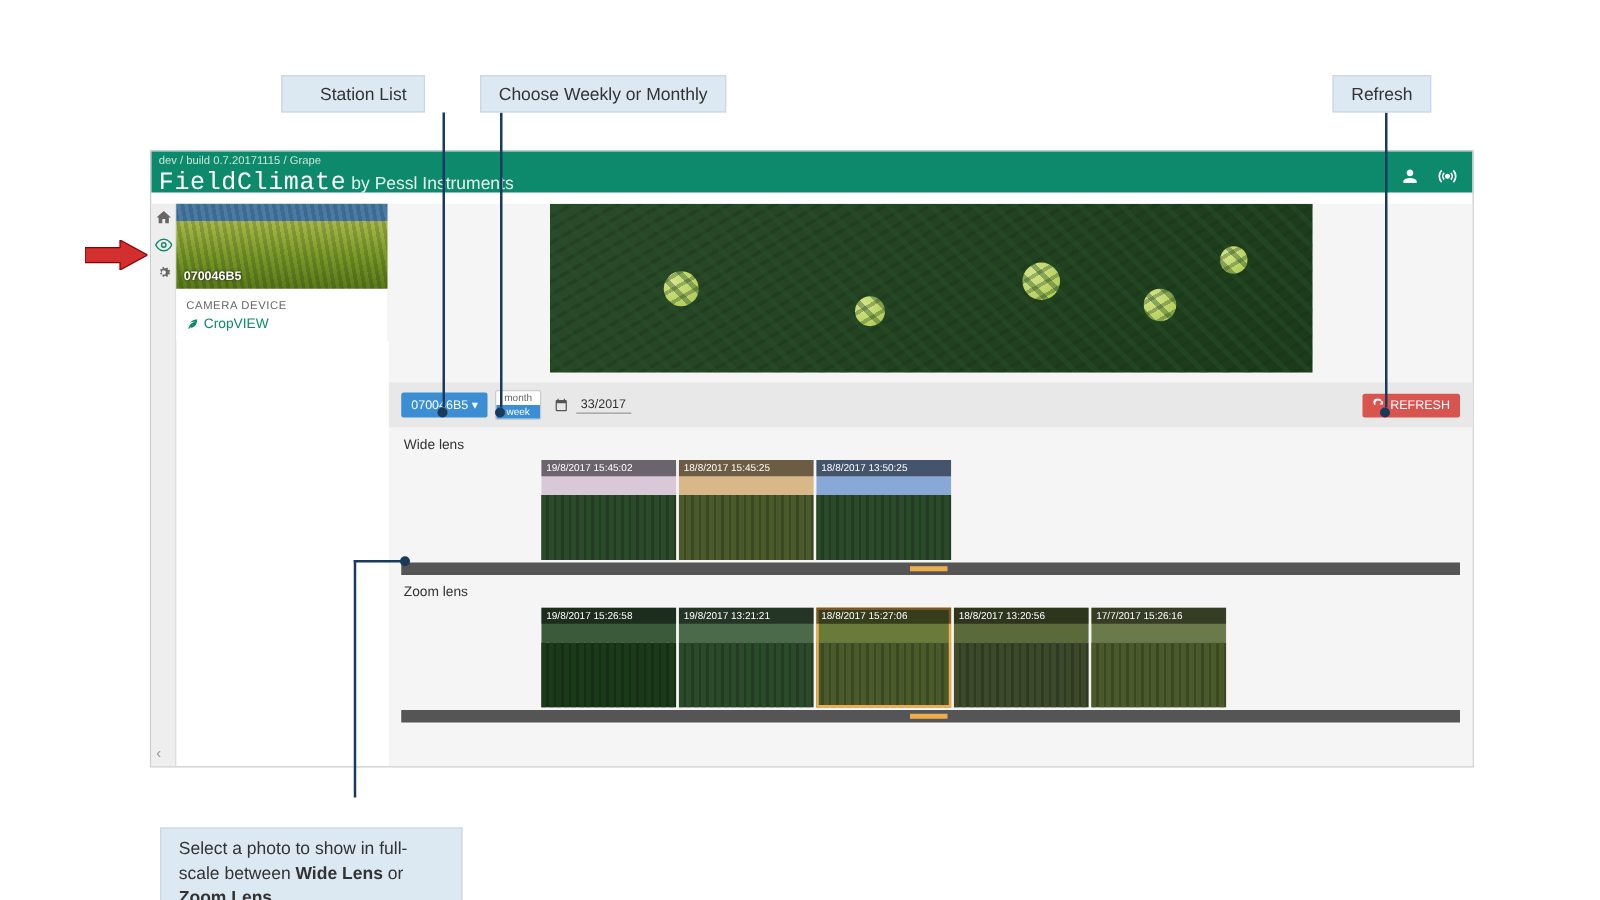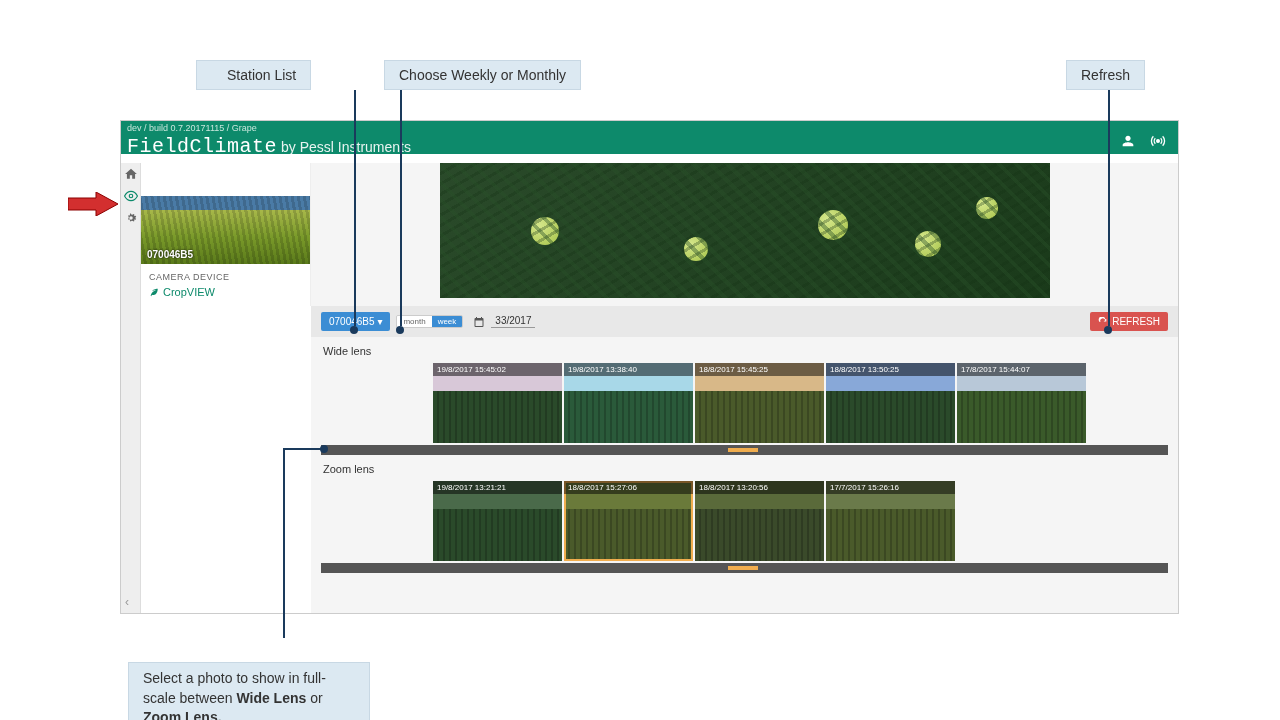--- a/index.html
+++ b/index.html
@@ -24,63 +24,63 @@
   .header-icon { width: 16px; height: 16px; color: #fff; cursor: pointer; }
   
   
   .sidebar { position: absolute; left: 0; top: 42px; bottom: 0; width: 20px; background: #eee; border-right: 1px solid #ddd; display: flex; flex-direction: column; align-items: center; padding-top: 4px; gap: 8px; }
   .sidebar-icon { width: 14px; height: 14px; color: #666; cursor: pointer; }
   .sidebar-icon.active { color: #0d8a6b; }
   .sidebar-collapse { position: absolute; bottom: 4px; left: 4px; color: #999; font-size: 12px; cursor: pointer; }
   
   
   .station-panel { position: absolute; left: 20px; top: 42px; width: 170px; background: #fff; border-right: 1px solid #eee; }
-  .station-hero { width: 100%; height: 68px; background: linear-gradient(180deg, #4a7ba6 0%, #4a7ba6 20%, #a8b84a 20%, #7a9a2a 60%, #5a7a1a 100%); position: relative; overflow: hidden; margin-top: 33px; }
+  .station-hero { width: 100%; height: 68px; background: linear-gradient(180deg, #4a7ba6 0%, #4a7ba6 20%, #a8b84a 20%, #7a9a2a 60%, #5a7a1a 100%); position: relative; overflow: hidden; }
   .station-hero::before { content: ''; position: absolute; inset: 0; background: repeating-linear-gradient(80deg, transparent 0px, transparent 3px, rgba(0,0,0,0.15) 3px, rgba(0,0,0,0.15) 6px); }
   .station-hero-label { position: absolute; bottom: 4px; left: 6px; color: #fff; font-size: 10px; font-weight: bold; text-shadow: 0 0 2px #000; }
   .station-meta { padding: 8px 8px; }
   .station-meta-title { font-size: 9px; color: #666; letter-spacing: 0.5px; margin-bottom: 4px; }
   .station-meta-link { color: #0d8a6b; font-size: 11px; display: flex; align-items: center; gap: 4px; text-align: center; }
   .leaf-icon { width: 10px; height: 10px; }
   
   
   .main { position: absolute; left: 190px; right: 0; top: 42px; bottom: 0; background: #f5f5f5; overflow: hidden; }
   
   .hero-image { margin: 0 auto 0; width: 610px; height: 135px; background: linear-gradient(135deg, #2a4a2a, #1a3a1a); position: relative; overflow: hidden; }
   .apple { position: absolute; border-radius: 50%; background: radial-gradient(circle at 30% 30%, #d4e68a, #a8c44a); }
   
   
   .toolbar { background: #e8e8e8; padding: 6px 10px; display: flex; align-items: center; gap: 6px; margin-top: 8px; }
   .btn-station { background: #3b8dd4; color: #fff; border: none; padding: 4px 8px; font-size: 10px; border-radius: 2px; cursor: pointer; }
-  .toggle-group { display: flex; flex-direction: row; border: 1px solid #ccc; border-radius: 2px; overflow: hidden; font-size: 8px; }
+  .toggle-group { display: flex; flex-direction: column; border: 1px solid #ccc; border-radius: 2px; overflow: hidden; font-size: 8px; }
   .toggle-item { padding: 1px 6px; background: #fff; color: #666; cursor: pointer; text-align: center; }
   .toggle-item.active { background: #3b8dd4; color: #fff; }
   .cal-icon { width: 12px; height: 12px; color: #555; margin-left: 4px; }
   .date-text { font-size: 10px; color: #333; border-bottom: 1px solid #999; padding: 0 4px 1px; }
   .btn-refresh { margin-left: auto; background: #d9534f; color: #fff; border: none; padding: 4px 8px; font-size: 10px; border-radius: 2px; cursor: pointer; display: flex; align-items: center; gap: 4px; }
   .refresh-icon { width: 10px; height: 10px; }
   
   
   .lens-section { padding: 8px 10px 0; }
   .lens-title { font-size: 11px; color: #333; margin-bottom: 6px; padding-left: 2px; }
   .thumb-row { display: flex; gap: 2px; padding-left: 112px; }
-  .thumb { width: 129px; height: 80px; position: relative; cursor: pointer; overflow: hidden; }
+  .thumb { width: 108px; height: 80px; position: relative; cursor: pointer; overflow: hidden; }
   .thumb.selected { outline: 2px solid #f0ad4e; outline-offset: -2px; }
   .thumb-label { position: absolute; top: 0; left: 0; right: 0; background: rgba(0,0,0,0.5); color: #fff; font-size: 8px; padding: 2px 4px; text-align: left; }
   .thumb-sky { height: 35%; }
   .thumb-trees { height: 65%; }
   .scrollbar-track { height: 10px; background: #555; margin-top: 2px; position: relative; }
   .scrollbar-thumb { position: absolute; height: 4px; background: #f0ad4e; top: 3px; }
   
   .bold { font-weight: bold; }
 </style>
 </head>
 <body>
 
-<div class="callout" style="left:196px; top:60px;padding-left:30px;">Station List</div>
+<div class="callout" style="left:225px; top:60px;padding-left:30px;">Station List</div>
 <div class="callout-line" style="left:354px; top:90px; width:2px; height:236px;"></div>
 <div class="callout-dot" style="left:350px; top:326px;"></div>
 
 <div class="callout" style="left:384px; top:60px;">Choose Weekly or Monthly</div>
 <div class="callout-line" style="left:400px; top:90px; width:2px; height:236px;"></div>
 <div class="callout-dot" style="left:396px; top:326px;"></div>
 
 <div class="callout" style="left:1066px; top:60px;">Refresh</div>
 <div class="callout-line" style="left:1108px; top:90px; width:2px; height:236px;"></div>
 <div class="callout-dot" style="left:1104px; top:326px;"></div>
@@ -175,48 +175,43 @@
 
     <div class="lens-section">
       <div class="lens-title">Wide lens</div>
       <div class="thumb-row" id="wide-row">
           <div class="thumb">
             <div class="thumb-sky" style="background:#d8c8d8"></div>
             <div class="thumb-trees" style="background: repeating-linear-gradient(90deg,#2a4a2a 0,#2a4a2a 4px, rgba(0,0,0,0.2) 4px, rgba(0,0,0,0.2) 6px), #2a4a2a"></div>
             <div class="thumb-label">19/8/2017 15:45:02</div>
           </div>
           <div class="thumb">
-            <div class="thumb-sky" style="background:#a8d8e8"></div>
-            <div class="thumb-trees" style="background: repeating-linear-gradient(90deg,#2a5a3a 0,#2a5a3a 4px, rgba(0,0,0,0.2) 4px, rgba(0,0,0,0.2) 6px), #2a5a3a"></div>
-            <div class="thumb-label">19/8/2017 13:38:40</div>
-          </div>
-          <div class="thumb">
             <div class="thumb-sky" style="background:#d8b888"></div>
             <div class="thumb-trees" style="background: repeating-linear-gradient(90deg,#4a5a2a 0,#4a5a2a 4px, rgba(0,0,0,0.2) 4px, rgba(0,0,0,0.2) 6px), #4a5a2a"></div>
             <div class="thumb-label">18/8/2017 15:45:25</div>
           </div>
           <div class="thumb">
             <div class="thumb-sky" style="background:#88a8d8"></div>
             <div class="thumb-trees" style="background: repeating-linear-gradient(90deg,#2a4a2a 0,#2a4a2a 4px, rgba(0,0,0,0.2) 4px, rgba(0,0,0,0.2) 6px), #2a4a2a"></div>
             <div class="thumb-label">18/8/2017 13:50:25</div>
           </div>
-          <div class="thumb">
-            <div class="thumb-sky" style="background:#b8c8d8"></div>
-            <div class="thumb-trees" style="background: repeating-linear-gradient(90deg,#3a5a2a 0,#3a5a2a 4px, rgba(0,0,0,0.2) 4px, rgba(0,0,0,0.2) 6px), #3a5a2a"></div>
-            <div class="thumb-label">17/8/2017 15:44:07</div>
-          </div>
         </div>
       <div class="scrollbar-track">
         <div class="scrollbar-thumb" style="left:48%; width:30px;"></div>
       </div>
     </div>
 
     <div class="lens-section">
       <div class="lens-title">Zoom lens</div>
       <div class="thumb-row" id="zoom-row">
+          <div class="thumb">
+            <div class="thumb-sky" style="background:#3a5a3a"></div>
+            <div class="thumb-trees" style="background: repeating-linear-gradient(90deg,#1a3a1a 0,#1a3a1a 4px, rgba(0,0,0,0.2) 4px, rgba(0,0,0,0.2) 6px), #1a3a1a"></div>
+            <div class="thumb-label">19/8/2017 15:26:58</div>
+          </div>
           <div class="thumb">
             <div class="thumb-sky" style="background:#4a6a4a"></div>
             <div class="thumb-trees" style="background: repeating-linear-gradient(90deg,#2a4a2a 0,#2a4a2a 4px, rgba(0,0,0,0.2) 4px, rgba(0,0,0,0.2) 6px), #2a4a2a"></div>
             <div class="thumb-label">19/8/2017 13:21:21</div>
           </div>
           <div class="thumb selected">
             <div class="thumb-sky" style="background:#6a7a3a"></div>
             <div class="thumb-trees" style="background: repeating-linear-gradient(90deg,#4a5a2a 0,#4a5a2a 4px, rgba(0,0,0,0.2) 4px, rgba(0,0,0,0.2) 6px), #4a5a2a"></div>
             <div class="thumb-label">18/8/2017 15:27:06</div>
           </div>

